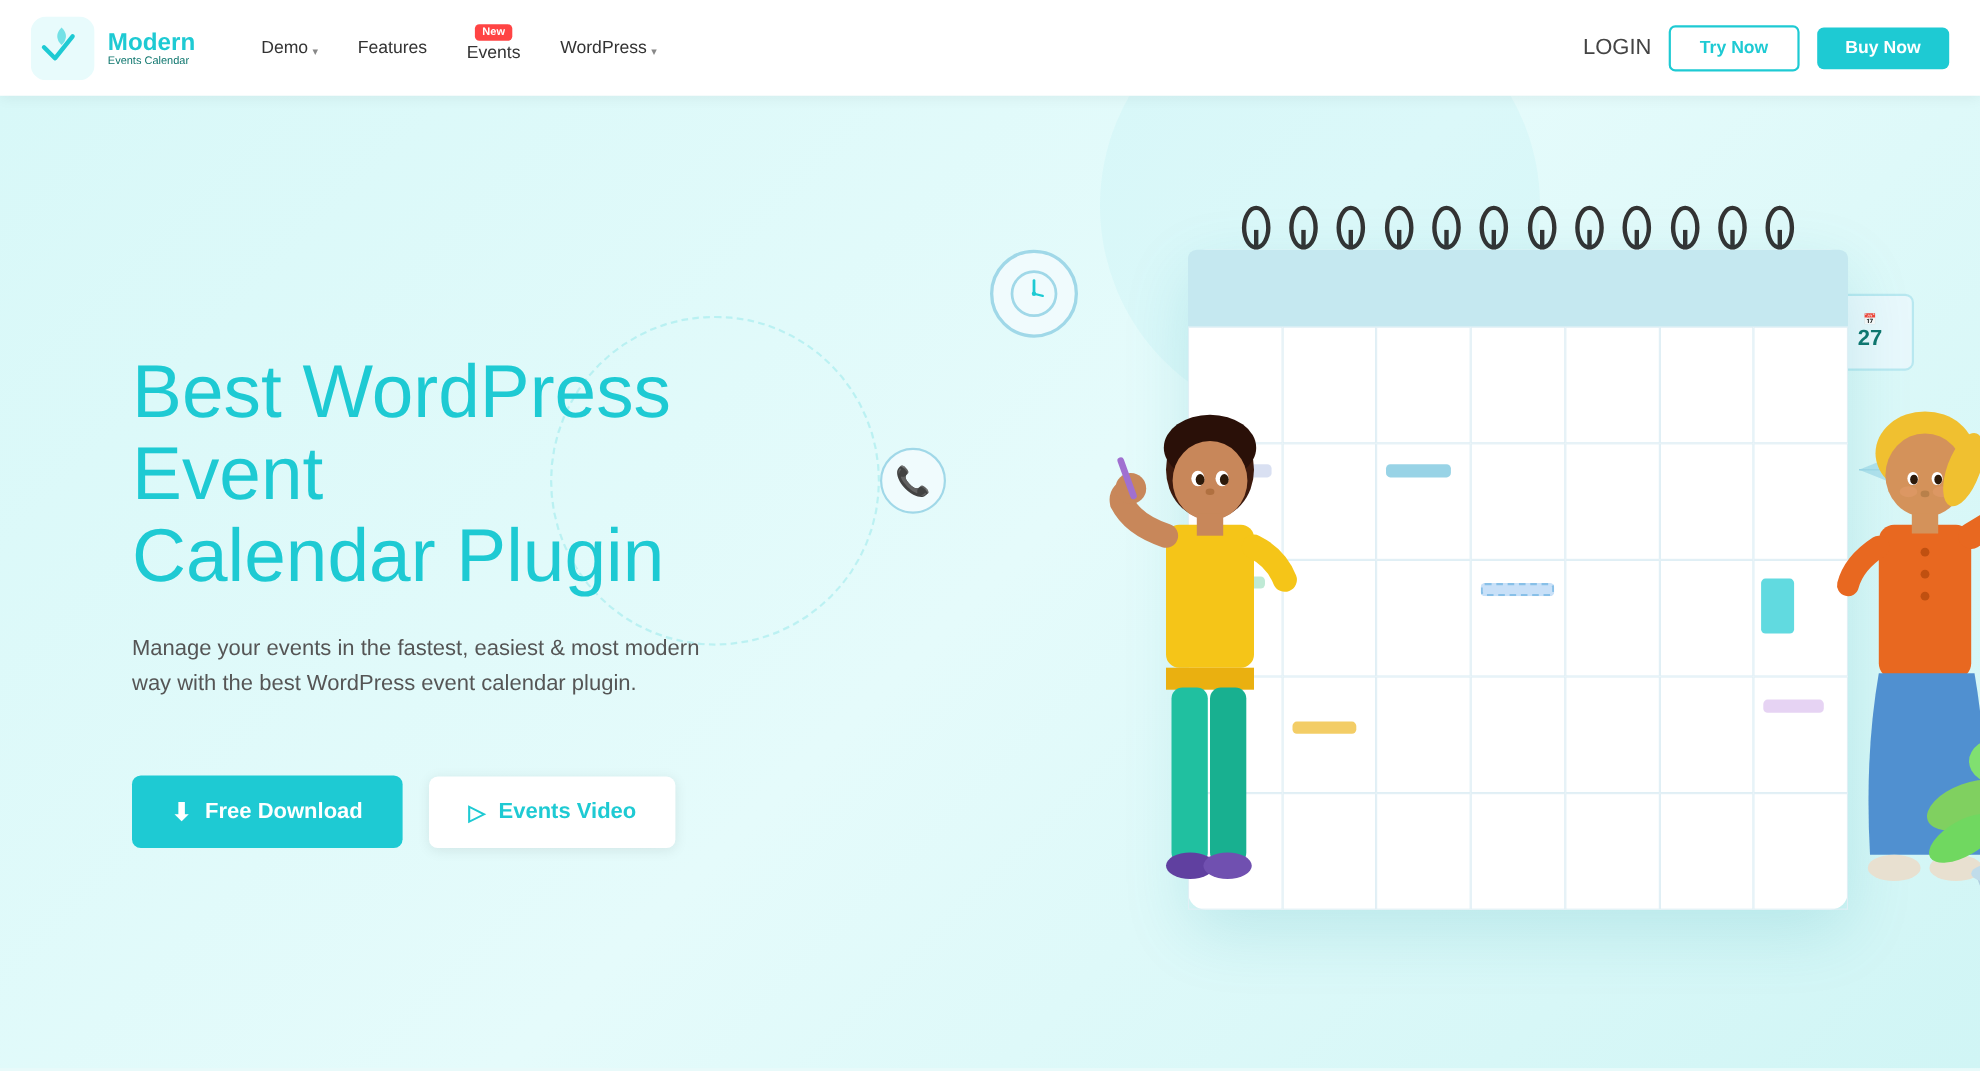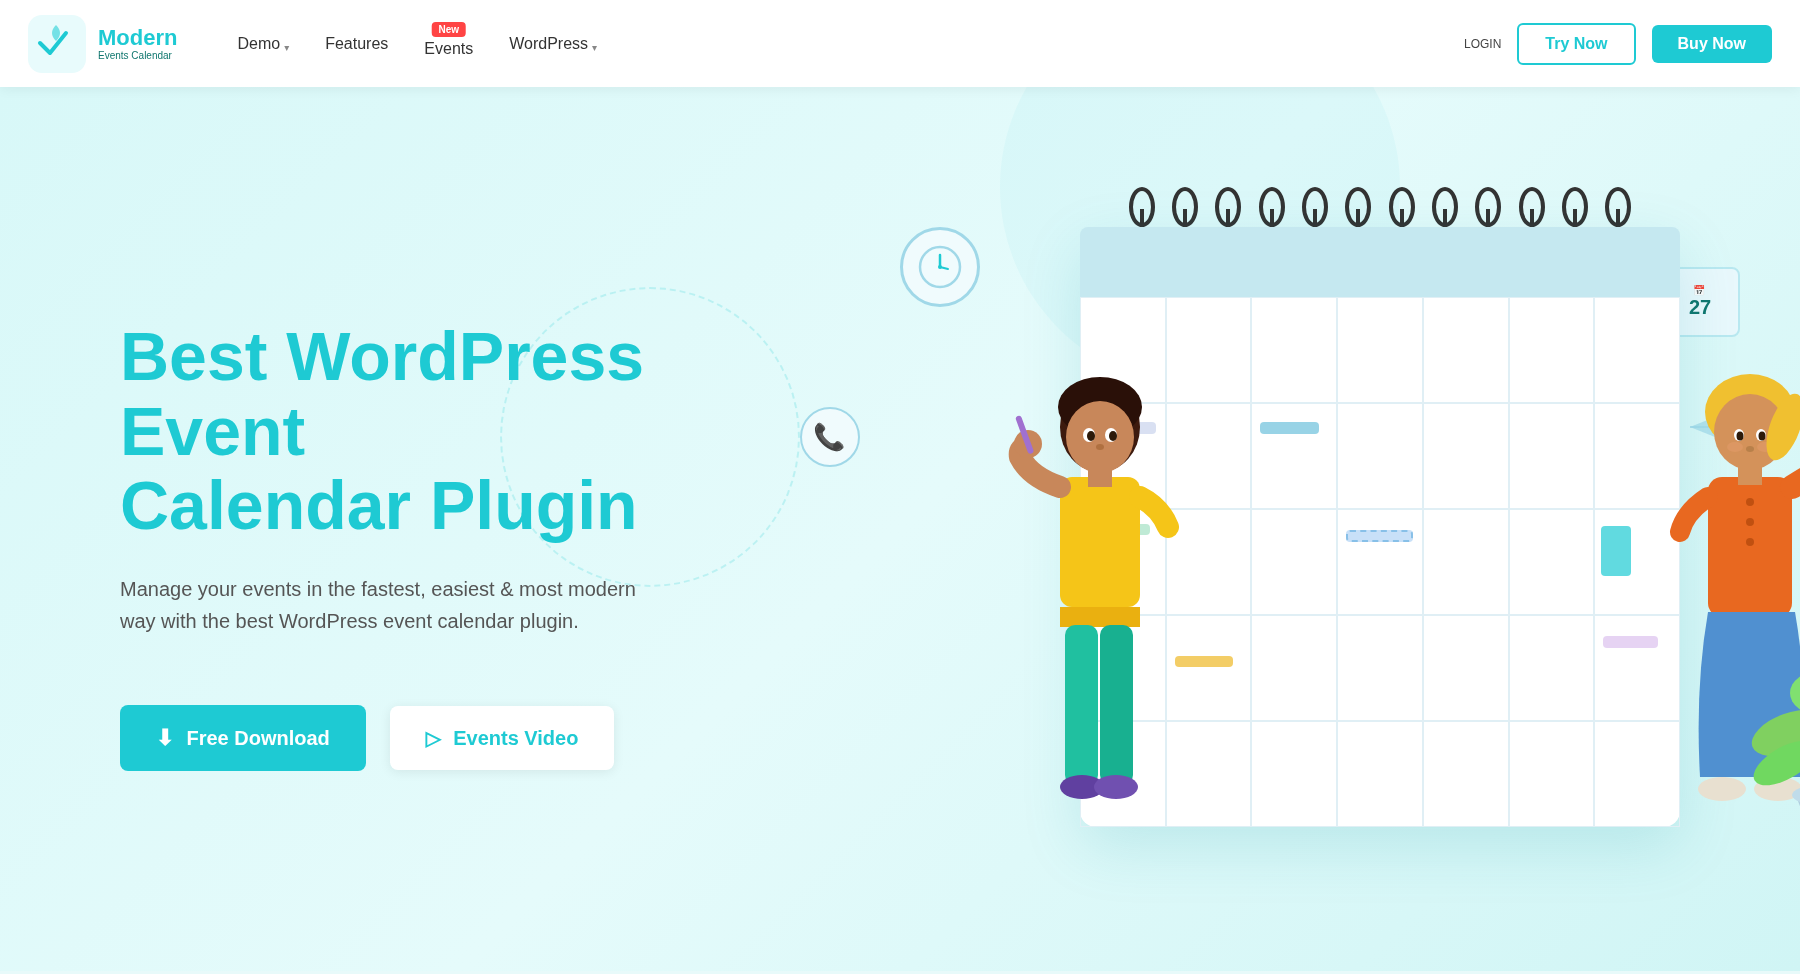--- a/index.html
+++ b/index.html
@@ -78,21 +78,21 @@
       padding: 2px 7px;
       border-radius: 4px;
       white-space: nowrap;
     }
     .nav-right {
       display: flex;
       align-items: center;
       gap: 16px;
     }
     .btn-login {
-      font-size: 12px;
+      font-size: 20px;
       color: #444;
       cursor: pointer;
       font-weight: 500;
       background: none;
       border: none;
     }
     .btn-try {
       padding: 10px 26px;
       border: 2px solid #1ecad3;
       border-radius: 6px;
@@ -126,21 +126,21 @@
 
     .hero-content {
       position: relative;
       z-index: 5;
       padding-left: 120px;
       max-width: 680px;
     }
 
     .hero-title {
       font-size: 68px;
-      font-weight: 700;
+      font-weight: 400;
       color: #1ecad3;
       line-height: 1.1;
       margin-bottom: 30px;
       margin-top: 32px;
     }
 
     .hero-desc {
       font-size: 20px;
       color: #555;
       line-height: 1.6;

